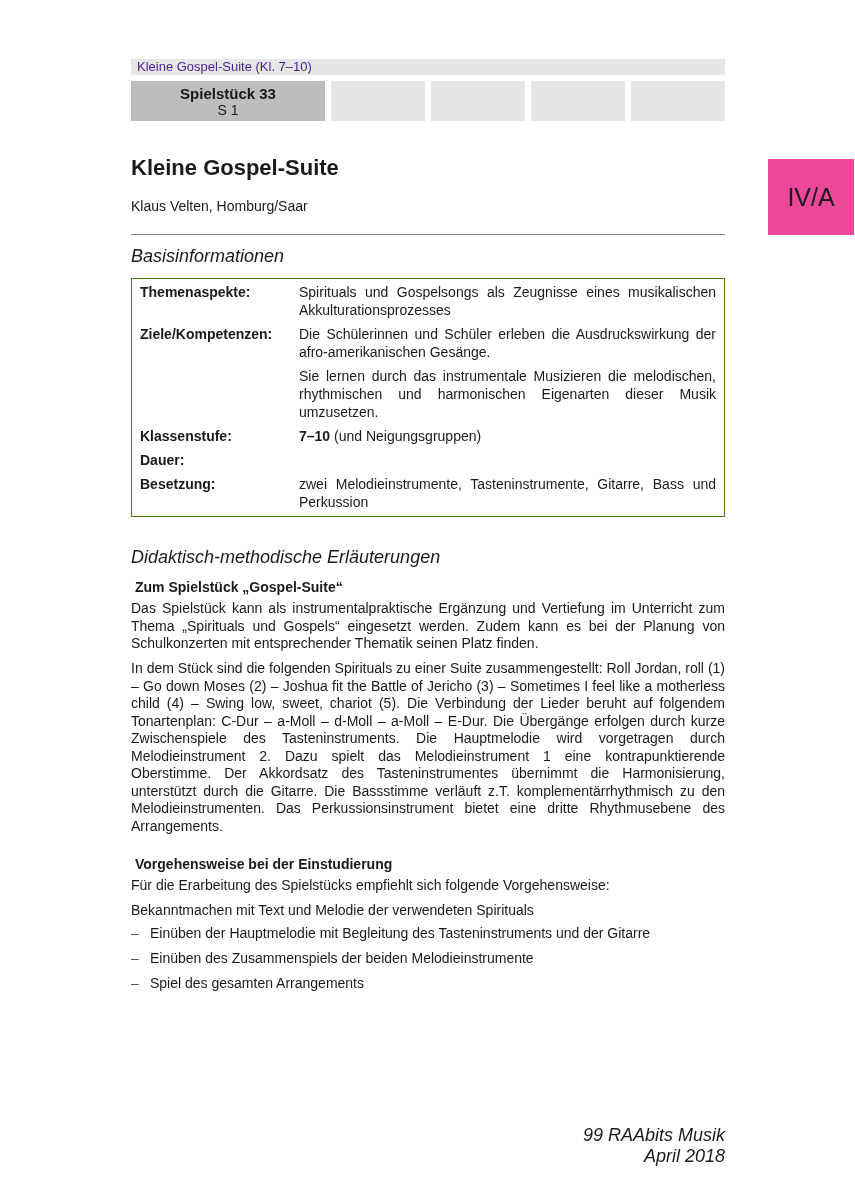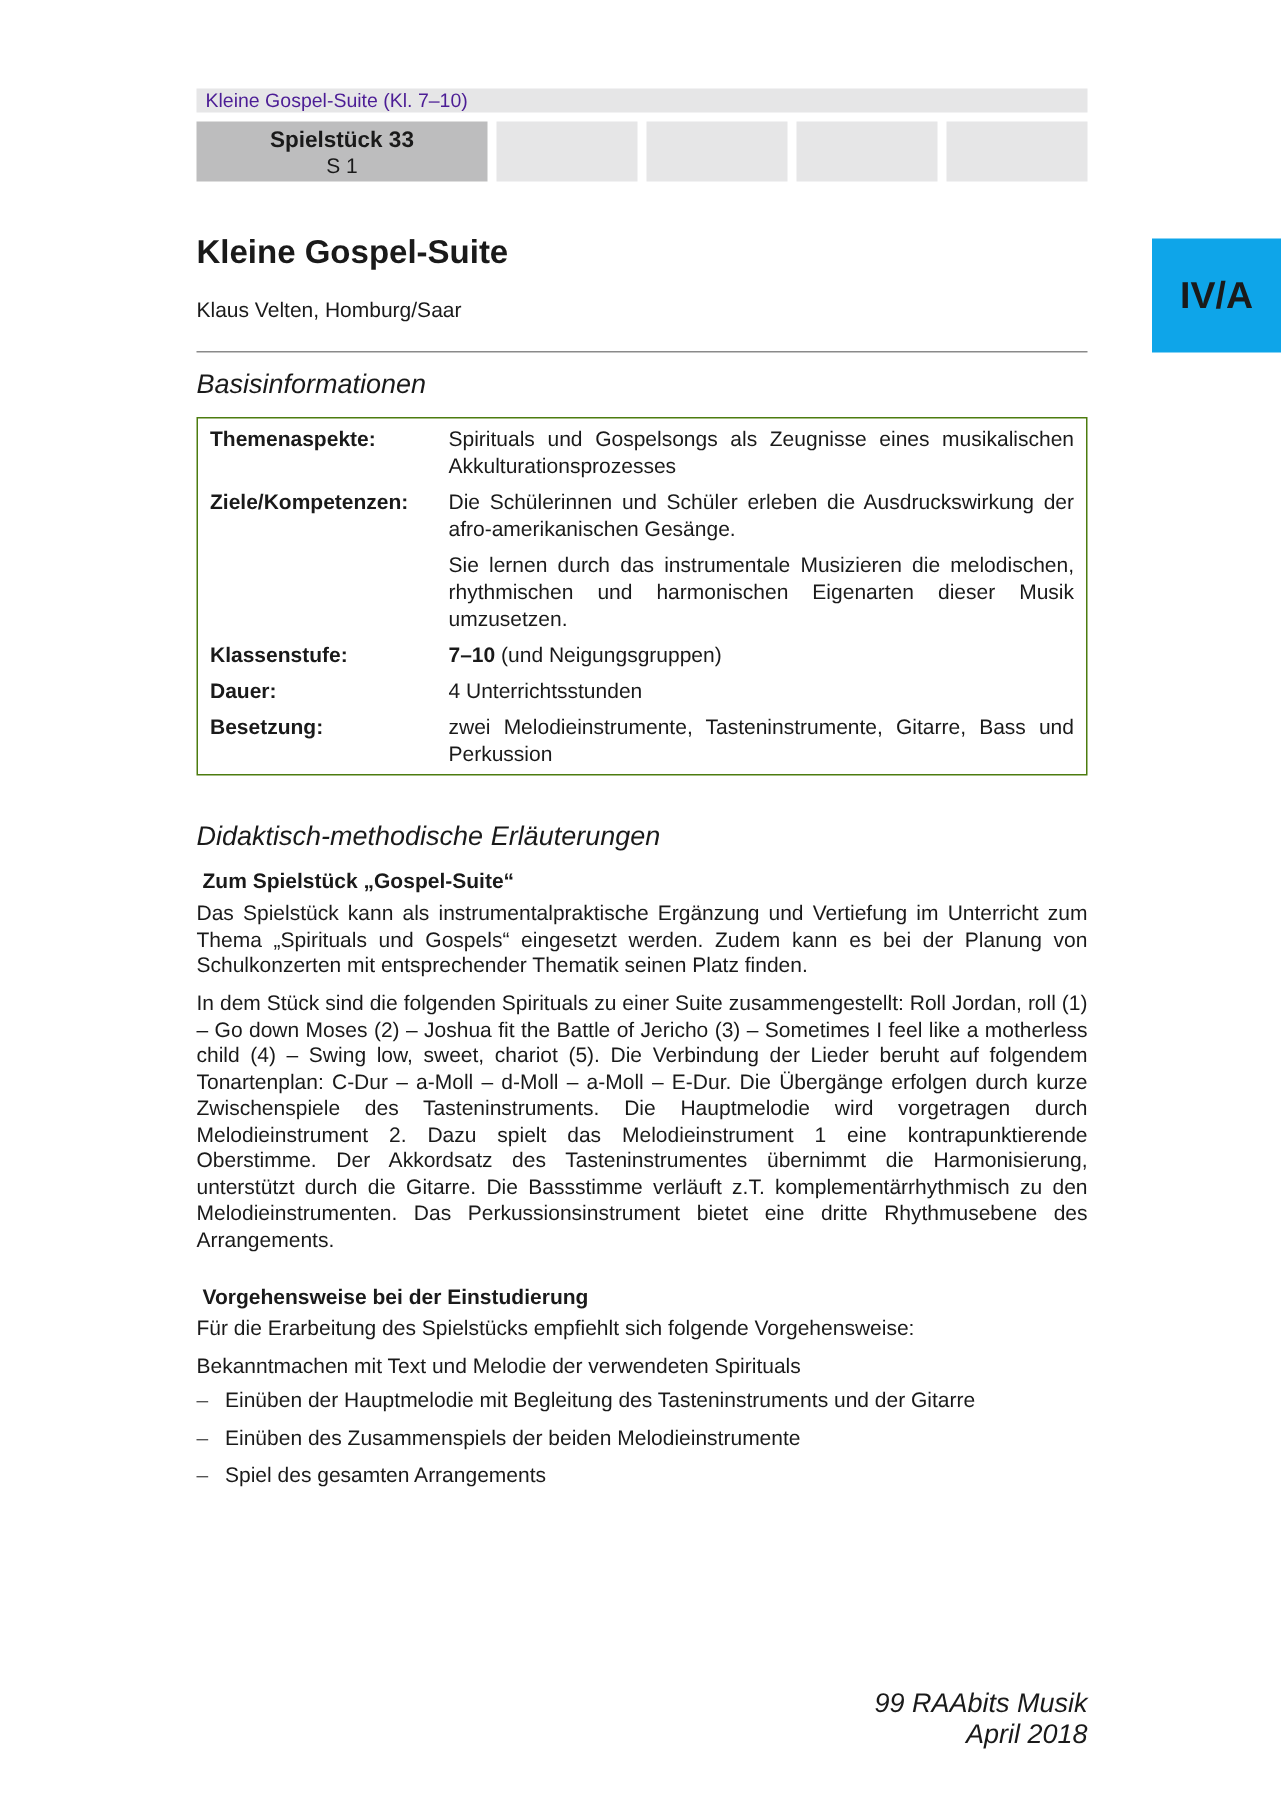--- a/index.html
+++ b/index.html
@@ -15,21 +15,21 @@
   .tabs { position: absolute; left: 131px; top: 81px; width: 594px; height: 48px; display: flex; gap: 6px; }
   .tab { background: #e6e6e7; height: 40px; flex: 1; }
   .tab.active {
     flex: 0 0 194px; background: #bdbdbe; text-align: center;
     display: flex; flex-direction: column; justify-content: center;
   }
   .tab.active .t1 { font-weight: bold; font-size: 15px; line-height: 17px; }
   .tab.active .t2 { font-size: 14px; line-height: 16px; }
   .side-tab {
     position: absolute; left: 768px; top: 159px; width: 86px; height: 76px;
-    background: #0ea5e9; font-weight: bold; font-size: 25px;
+    background: #ec4899; font-weight: normal; font-size: 25px;
     display: flex; align-items: center; justify-content: center; color: #1a1a1a;
   }
   .title { position: absolute; left: 131px; top: 155px; font-size: 22px; font-weight: bold; margin: 0; }
   .author { position: absolute; left: 131px; top: 198px; font-size: 14px; }
   .rule { position: absolute; left: 131px; top: 234px; width: 594px; height: 1px; background: #8a8a8a; }
   .section-head { position: absolute; left: 131px; font-size: 18px; font-style: italic; margin: 0; font-weight: normal; }
   .info-box {
     position: absolute; left: 131px; top: 278px; width: 594px; height: 239px;
     border: 1px solid #4d7c0f; box-sizing: border-box; padding: 4px 8px 0 8px;
     font-size: 14px; line-height: 18px;
@@ -89,23 +89,20 @@
     </div>
   </div>
   <div class="info-row">
     <div class="info-label">Klassenstufe:</div>
     <div class="info-value">
       <b>7–10</b><span> (und Neigungsgruppen)</span>
     </div>
   </div>
   <div class="info-row">
     <div class="info-label">Dauer:</div>
-    <div class="info-value">
-      <p>4 Unterrichtsstunden</p>
-    </div>
   </div>
   <div class="info-row">
     <div class="info-label">Besetzung:</div>
     <div class="info-value">
       <p>zwei Melodieinstrumente, Tasteninstrumente, Gitarre, Bass und Perkussion</p>
     </div>
   </div>
 </div>
 
 <h2 class="section-head" style="top:547px;">Didaktisch-methodische Erläuterungen</h2>

